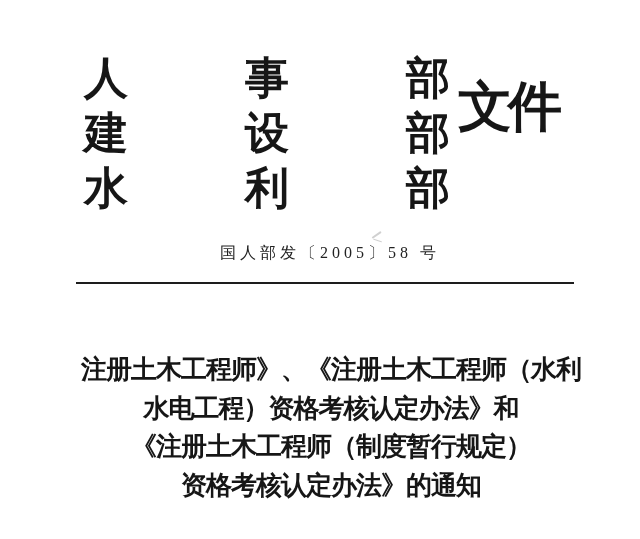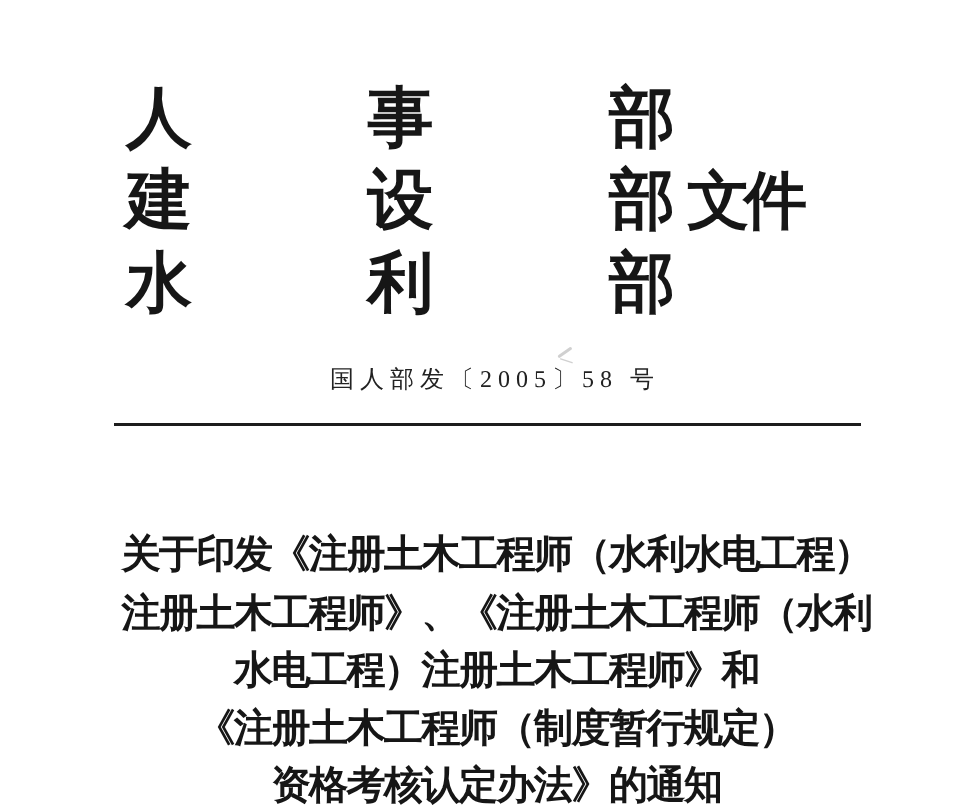--- a/index.html
+++ b/index.html
@@ -33,22 +33,22 @@
     font-weight: bold;
   }
   .ministry-char {
     display: inline-block;
   }
 
   
   .doc-type {
     position: absolute;
     left: 458px;
-    top: 104px;
-    font-size: 42px;
+    top: 76px;
+    font-size: 54px;
     line-height: 62px;
     font-weight: bold;
     letter-spacing: -4px;
     white-space: nowrap;
   }
 
   
   .doc-number {
     position: absolute;
     top: 243px;
@@ -141,20 +141,19 @@
   <div class="smudge">
     <i class="s1"></i>
       <i class="s2"></i>
   </div>
 
   <div class="doc-number">国人部发〔2005〕58 号</div>
 
   <hr class="rule">
 
   <div class="title-block">
-    <div class="title-line">关于印发《注册土木工程师（水利水电工程）</div>
     <div class="title-line">注册土木工程师》、《注册土木工程师（水利</div>
-    <div class="title-line">水电工程）注册土木工程师》和</div>
+    <div class="title-line">水电工程）资格考核认定办法》和</div>
     <div class="title-line">《注册土木工程师（制度暂行规定）</div>
     <div class="title-line">资格考核认定办法》的通知</div>
   </div>
 
 </div>
 
 </body></html>

